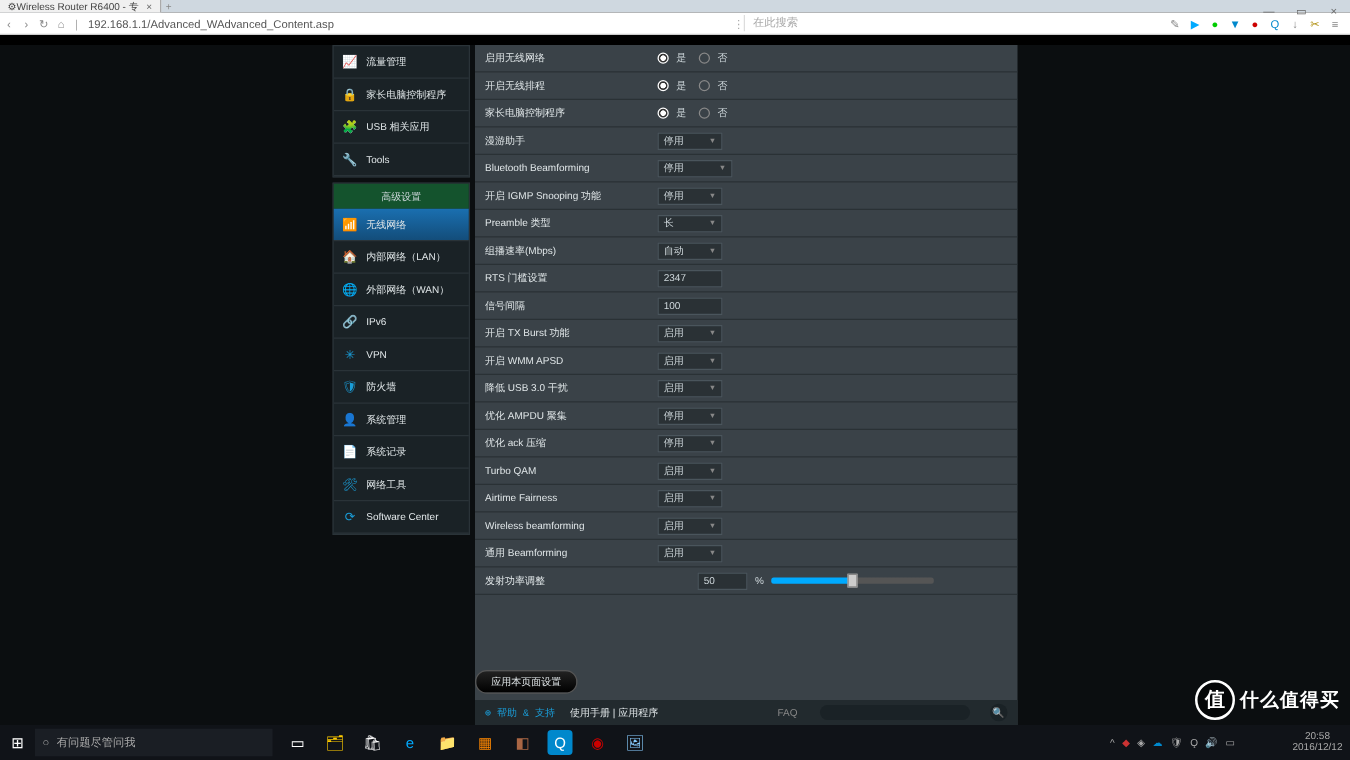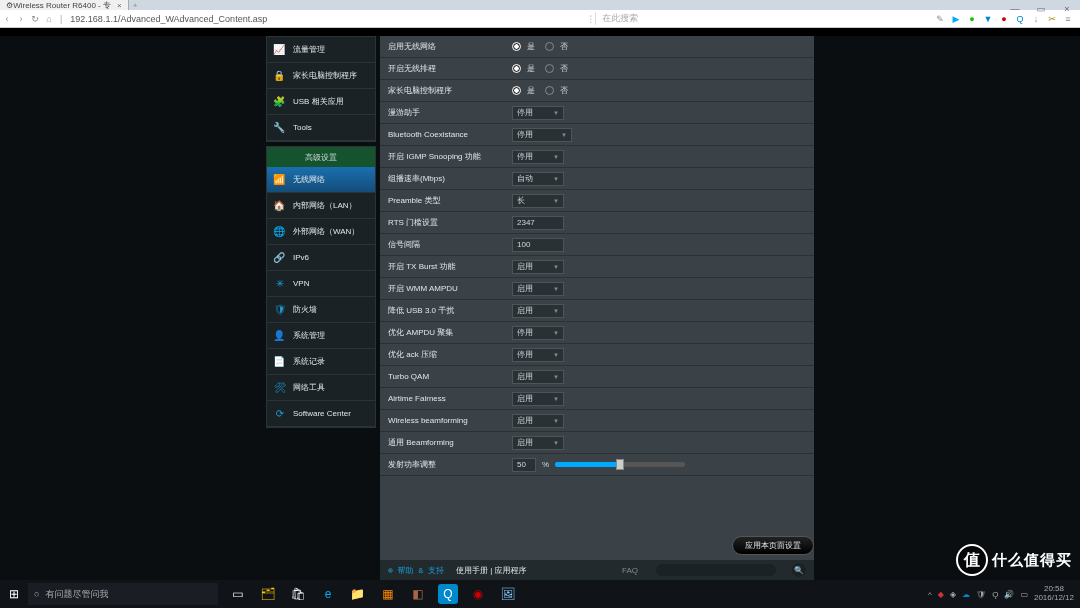--- a/index.html
+++ b/index.html
@@ -20,49 +20,49 @@
 .sidebar { width:110px; }
 .nav-group { background:#1a2226; border:1px solid #2a3338; margin-bottom:4px; }
 .nav-item { display:flex; align-items:center; height:26px; padding:0 6px; color:#e0e6e8; font-size:8px; border-bottom:1px solid #2a3338; cursor:pointer; gap:6px; }
 .nav-header { height:20px; background:#14532d; color:#cfd8dc; font-size:8px; display:flex; align-items:center; justify-content:center; }
 .nav-item.active { background:linear-gradient(#1a6fb0,#134d7a); }
 .nav-icon { width:14px; height:14px; display:flex; align-items:center; justify-content:center; color:#1a9dd8; font-size:10px; }
 
 .content { flex:1; background:#3a4248; margin-left:4px; display:flex; flex-direction:column; }
 .settings { flex:1; overflow:hidden; }
 .row { display:flex; align-items:center; height:22px; border-bottom:1px solid #2a3135; font-size:8px; }
-.row .label { width:132px; padding-left:8px; color:#e0e6e8; }
+.row .label { width:146px; padding-left:8px; color:#e0e6e8; }
 .row .ctrl { flex:1; display:flex; align-items:center; gap:6px; }
 .radio { width:9px; height:9px; border-radius:50%; border:1px solid #888; display:inline-block; }
 .radio.on { background:radial-gradient(#fff 0 40%,#333 50%); border-color:#fff; }
 .radiolabel { color:#cfd8dc; font-size:8px; margin-right:4px; }
 .select { background:#2a3135; border:1px solid #4a555c; color:#cfd8dc; font-size:8px; height:14px; min-width:52px; padding:0 4px; display:flex; align-items:center; justify-content:space-between; }
 .select .arrow { font-size:6px; color:#888; margin-left:8px; }
 .input { background:#2a3135; border:1px solid #4a555c; color:#cfd8dc; font-size:8px; height:14px; width:52px; padding:0 4px; display:flex; align-items:center; }
 .slider-track { width:130px; height:5px; background:linear-gradient(to right,#0af 0 50%,#555 50% 100%); position:relative; border-radius:2px; }
 .slider-thumb { position:absolute; left:50%; top:-3px; width:8px; height:11px; background:#ccc; border:1px solid #888; transform:translateX(-50%); }
 
-.applybar { height:30px; display:flex; align-items:center; justify-content:flex-end; }
+.applybar { height:30px; display:flex; align-items:center; justify-content:flex-start; }
 .applybtn { background:linear-gradient(#222,#000); border:1px solid #555; border-radius:10px; color:#e0e6e8; font-size:8px; padding:3px 12px; cursor:pointer; }
 
 .footer { height:20px; background:#222a2e; display:flex; align-items:center; font-size:8px; padding:0 8px; gap:12px; }
 .footer .help { color:#1a9dd8;font-family:Liberation Mono, monospace; }
 .footer .links { color:#e0e6e8; }
 .footer .faq { margin-left:auto; color:#888; }
 .footer .searchf { width:120px; height:12px; background:#1a2226; border-radius:6px; margin-left:6px; }
 .footer .sicon { width:14px; height:14px; background:#1a2226; border-radius:50%; margin-left:4px; display:flex; align-items:center; justify-content:center; color:#888; font-size:8px; }
 
 
 .taskbar { position:absolute; bottom:0; left:0; right:0; height:28px; background:#101318; display:flex; align-items:center; font-size:9px; }
 .taskbar .start { width:28px; text-align:center; color:#fff; font-size:12px; }
 .taskbar .cortana { display:flex; align-items:center; background:#1a1e24; height:22px; width:190px; color:#aaa; padding:0 6px; gap:6px; }
 .taskbar .apps { display:flex; gap:10px; margin-left:10px; }
 .taskbar .apps span { width:20px; height:20px; display:flex; align-items:center; justify-content:center; font-size:12px; }
 .taskbar .tray { margin-left:auto; display:flex; align-items:center; gap:6px; color:#aaa; font-size:8px; padding-right:6px; }
-.taskbar .clock { text-align:center; line-height:1.1; }
+.taskbar .clock { text-align:center; line-height:1.1;margin-left:40px; }
 
 
 .watermark { position:absolute; right:8px; bottom:32px; display:flex; align-items:center; gap:4px; }
 .wm-circle { width:32px; height:32px; border:2px solid #fff; border-radius:50%; display:flex; align-items:center; justify-content:center; color:#fff; font-size:16px; font-weight:bold; background:rgba(0,0,0,0.5); }
 .wm-text { color:#fff; font-size:15px; font-weight:bold; letter-spacing:1px; }
 
 
 .winctrl { position:absolute; top:0; right:0; display:flex; }
 .winctrl div { width:26px; height:18px; display:flex; align-items:center; justify-content:center; font-size:9px; color:#666; }
 </style>
@@ -203,56 +203,56 @@
           <div class="row">
             <div class="label">漫游助手</div>
             <div class="ctrl">
               <div class="select">
                 <span>停用</span>
                 <span class="arrow">▼</span>
               </div>
             </div>
           </div>
           <div class="row">
-            <div class="label">Bluetooth Coexistance</div>
+            <div class="label">Bluetooth Beamforming</div>
             <div class="ctrl">
               <div class="select" style="min-width: 60px;">
                 <span>停用</span>
                 <span class="arrow">▼</span>
               </div>
             </div>
           </div>
           <div class="row">
             <div class="label">开启 IGMP Snooping 功能</div>
             <div class="ctrl">
               <div class="select">
                 <span>停用</span>
                 <span class="arrow">▼</span>
               </div>
             </div>
           </div>
           <div class="row">
+            <div class="label">Preamble 类型</div>
+            <div class="ctrl">
+              <div class="select">
+                <span>长</span>
+                <span class="arrow">▼</span>
+              </div>
+            </div>
+          </div>
+          <div class="row">
             <div class="label">组播速率(Mbps)</div>
             <div class="ctrl">
               <div class="select">
                 <span>自动</span>
                 <span class="arrow">▼</span>
               </div>
             </div>
           </div>
           <div class="row">
-            <div class="label">Preamble 类型</div>
-            <div class="ctrl">
-              <div class="select">
-                <span>长</span>
-                <span class="arrow">▼</span>
-              </div>
-            </div>
-          </div>
-          <div class="row">
             <div class="label">RTS 门槛设置</div>
             <div class="ctrl">
               <div class="input">2347</div>
             </div>
           </div>
           <div class="row">
             <div class="label">信号间隔</div>
             <div class="ctrl">
               <div class="input">100</div>
             </div>
@@ -260,21 +260,21 @@
           <div class="row">
             <div class="label">开启 TX Burst 功能</div>
             <div class="ctrl">
               <div class="select">
                 <span>启用</span>
                 <span class="arrow">▼</span>
               </div>
             </div>
           </div>
           <div class="row">
-            <div class="label">开启 WMM AMPDU</div>
+            <div class="label">开启 WMM APSD</div>
             <div class="ctrl">
               <div class="select">
                 <span>启用</span>
                 <span class="arrow">▼</span>
               </div>
             </div>
           </div>
           <div class="row">
             <div class="label">降低 USB 3.0 干扰</div>
             <div class="ctrl">
@@ -334,21 +334,21 @@
             <div class="ctrl">
               <div class="select">
                 <span>启用</span>
                 <span class="arrow">▼</span>
               </div>
             </div>
           </div>
           <div class="row">
             <div class="label">发射功率调整</div>
             <div class="ctrl">
-              <div class="input" style="width: 24px;">50</div>
+              <div class="input" style="width: 40px; margin-left: 32px;">50</div>
               <span style="color: rgb(207, 216, 220);">%</span>
               <div class="slider-track">
                 <div class="slider-thumb"></div>
               </div>
             </div>
           </div>
         </div>
       <div class="applybar">
         <div class="applybtn">应用本页面设置</div>
       </div>

